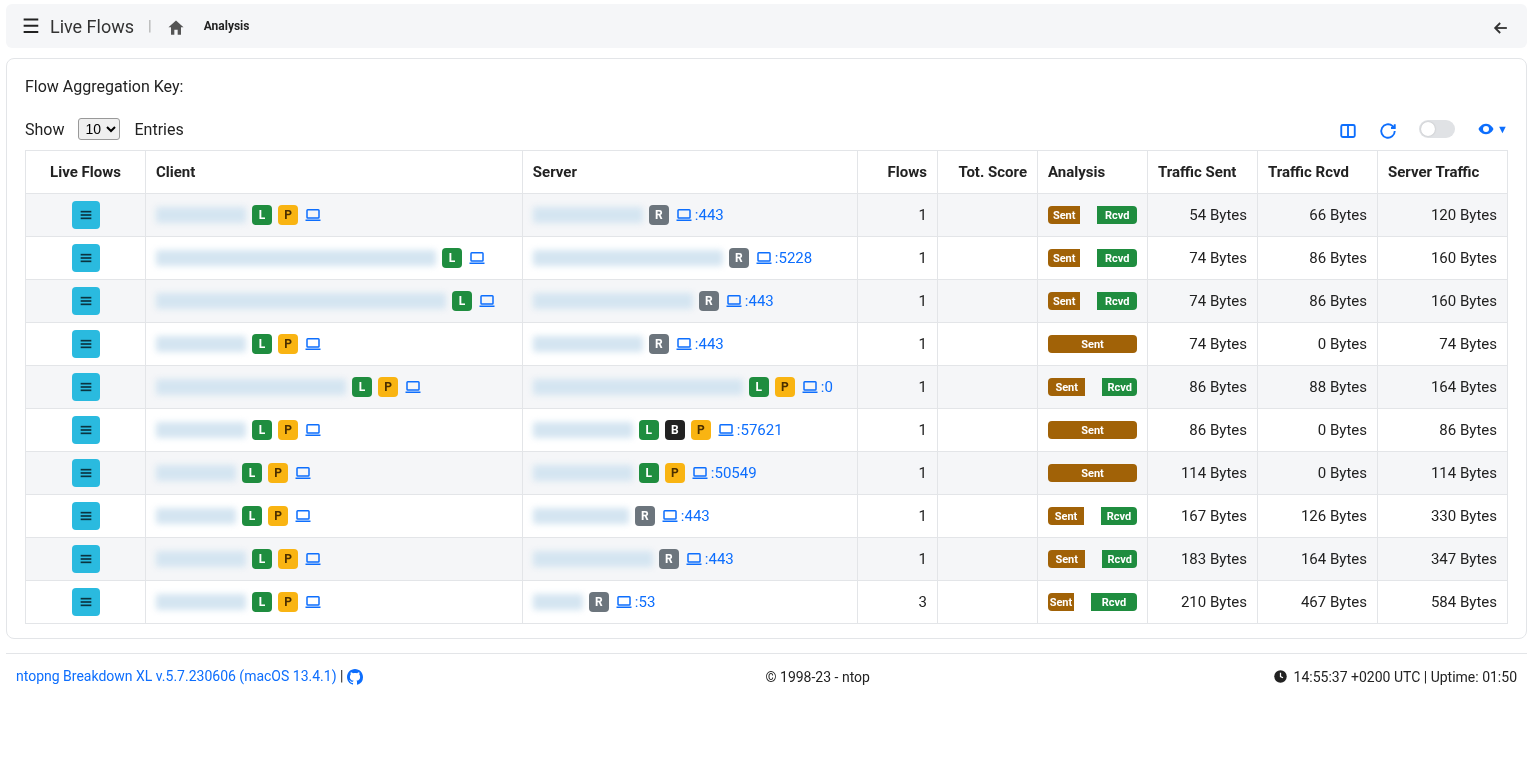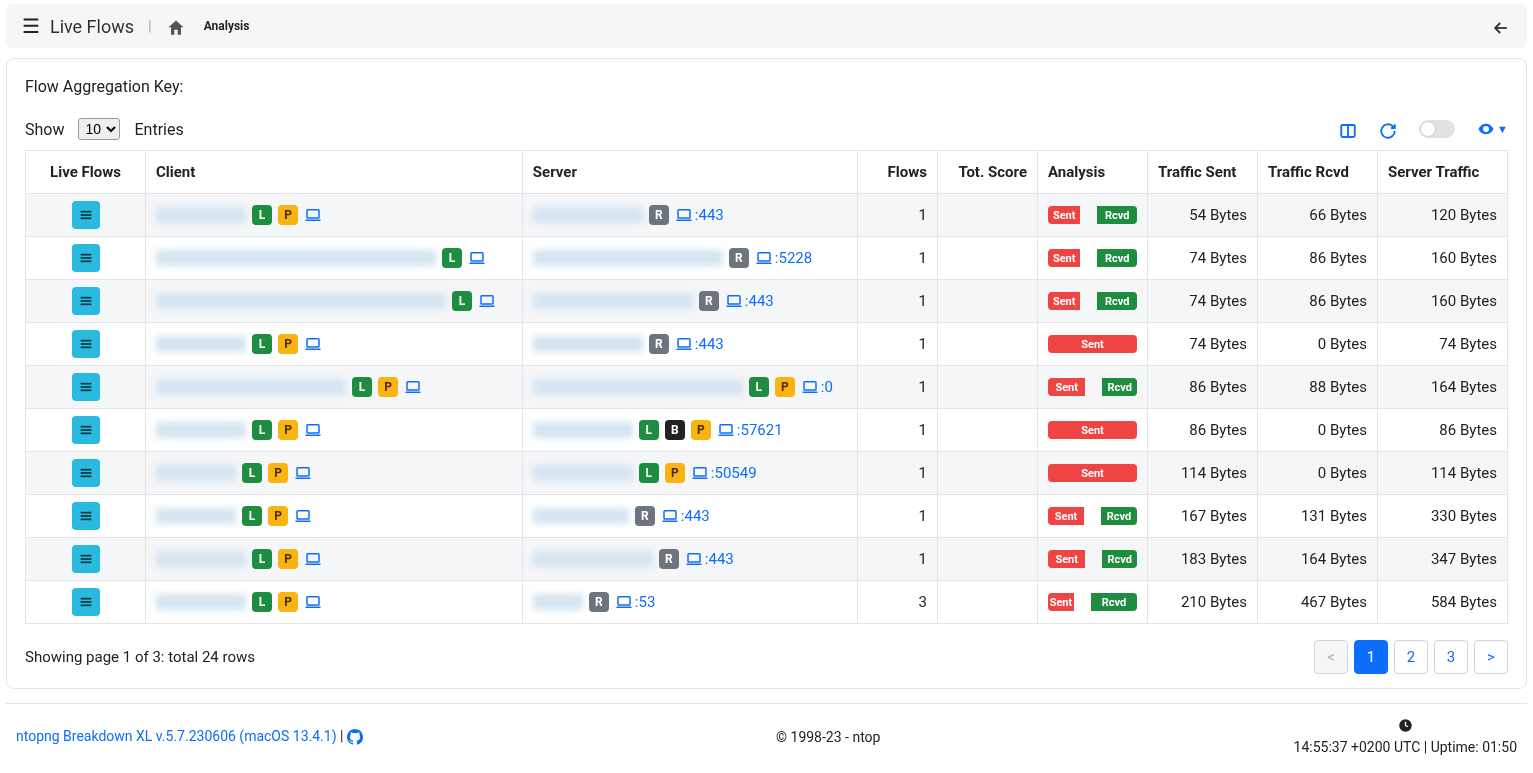--- a/index.html
+++ b/index.html
@@ -39,31 +39,31 @@
 .blur-box { display: inline-block; background: #d4e5f1; filter: blur(3px); height: 16px; border-radius: 2px; vertical-align: middle; }
 .cell-host { display: flex; align-items: center; gap: 6px; flex-wrap: wrap; }
 .badge { display: inline-flex; align-items: center; justify-content: center; min-width: 20px; height: 20px; border-radius: 4px; font-size: 12px; font-weight: 700; color: #fff; }
 .badge-L { background: #1f8d3f; }
 .badge-P { background: #f9b412; color: #4a2e00; }
 .badge-R { background: #6c757d; }
 .badge-B { background: #222; }
 .laptop-icon { color: #0d6efd; font-size: 16px; display: inline-flex; align-items: center; }
 .port-link { color: #0d6efd; text-decoration: none; display: inline-flex; align-items: center; gap: 2px; }
 .breakdown { display: flex; width: 100%; height: 18px; border-radius: 4px; overflow: hidden; font-size: 11px; font-weight: 700; color: #fff; }
-.bd-sent { background: #ef4444; display: flex; align-items: center; justify-content: center; color: #fff; }
+.bd-sent { background: #a16207; display: flex; align-items: center; justify-content: center; color: #fff; }
 .bd-rcvd { background: #1f8d3f; display: flex; align-items: center; justify-content: center; margin-left: 17px; }
 .table-footer { display: flex; align-items: center; justify-content: space-between; margin-top: 16px; }
 .pagination { display: flex; gap: 6px; }
 .page-btn { border: 1px solid #d1d5da; border-radius: 4px; min-width: 34px; height: 34px; display: flex; align-items: center; justify-content: center; color: #0d6efd; cursor: pointer; background: #fff; }
 .page-btn.disabled { color: #aaa; background: #f5f6f8; cursor: default; }
 .page-btn.active { background: #0d6efd; color: #fff; border-color: #0d6efd; }
 .divider { border-top: 1px solid #e3e5e8; margin: 0 6px; }
 .footer { display: flex; align-items: center; justify-content: space-between; padding: 14px 16px; font-size: 14px; }
 .footer a { color: #0d6efd; text-decoration: none; }
-.footer-right { display: flex; align-items: center; gap: 6px; flex-direction: column; }
+.footer-right { display: flex; align-items: center; gap: 6px; }
 svg { display: inline-block; vertical-align: middle; }
 </style>
 </head>
 <body>
 
 <div class="topbar">
   <div class="topbar-left">
     <span class="hamburger">☰</span>
     <span class="topbar-title">Live Flows</span>
     <span class="topbar-sep">|</span>
@@ -488,21 +488,21 @@
           </td>
       <td class="col-flows">1</td>
       <td class="col-score"></td>
       <td>
             <div class="breakdown">
               <div class="bd-sent" style="width:50%">Sent</div>
               <div class="bd-rcvd" style="width:50%">Rcvd</div>
             </div>
           </td>
       <td class="col-sent">167 Bytes</td>
-      <td class="col-rcvd">131 Bytes</td>
+      <td class="col-rcvd">126 Bytes</td>
       <td class="col-total">330 Bytes</td>
     </tr>
     <tr>
       <td class="col-live"><span class="live-btn">
               <svg viewBox="0 0 24 24" fill="none" stroke="#0a3440" stroke-width="2.5">
                 <line x1="4" y1="7" x2="20" y2="7"></line>
                 <line x1="4" y1="12" x2="20" y2="12"></line>
                 <line x1="4" y1="17" x2="20" y2="17"></line>
               </svg>
             </span></td>
@@ -586,30 +586,20 @@
               <div class="bd-rcvd" style="width:64%">Rcvd</div>
             </div>
           </td>
       <td class="col-sent">210 Bytes</td>
       <td class="col-rcvd">467 Bytes</td>
       <td class="col-total">584 Bytes</td>
     </tr>
       </tbody>
   </table>
 
-  <div class="table-footer">
-    <div>Showing page 1 of 3: total 24 rows</div>
-    <div class="pagination">
-      <div class="page-btn disabled">&lt;</div>
-      <div class="page-btn active">1</div>
-        <div class="page-btn ">2</div>
-        <div class="page-btn ">3</div>
-      <div class="page-btn">&gt;</div>
-    </div>
-  </div>
 </div>
 
 <div class="divider"></div>
 <div class="footer">
   <div>
     <a href="#">ntopng Breakdown XL v.5.7.230606 (macOS 13.4.1)</a>
     <span> | </span>
     <a href="#">
       <svg width="16" height="16" viewBox="0 0 16 16" fill="#0d6efd">
           <path d="M8 0C3.58 0 0 3.58 0 8c0 3.54 2.29 6.53 5.47 7.59.4.07.55-.17.55-.38v-1.33c-2.23.48-2.69-1.07-2.69-1.07-.36-.93-.89-1.17-.89-1.17-.73-.5.05-.49.05-.49.8.06 1.23.83 1.23.83.71 1.23 1.87.87 2.33.67.07-.52.28-.87.51-1.07-1.78-.2-3.64-.89-3.64-3.95 0-.87.31-1.59.82-2.15-.08-.2-.36-1.02.08-2.12 0 0 .67-.21 2.2.82.64-.18 1.32-.27 2-.27s1.36.09 2 .27c1.53-1.04 2.2-.82 2.2-.82.44 1.1.16 1.92.08 2.12.51.56.82 1.27.82 2.15 0 3.07-1.87 3.75-3.65 3.95.29.25.54.73.54 1.48v2.2c0 .21.15.46.55.38A8.01 8.01 0 0 0 16 8c0-4.42-3.58-8-8-8z"></path>

